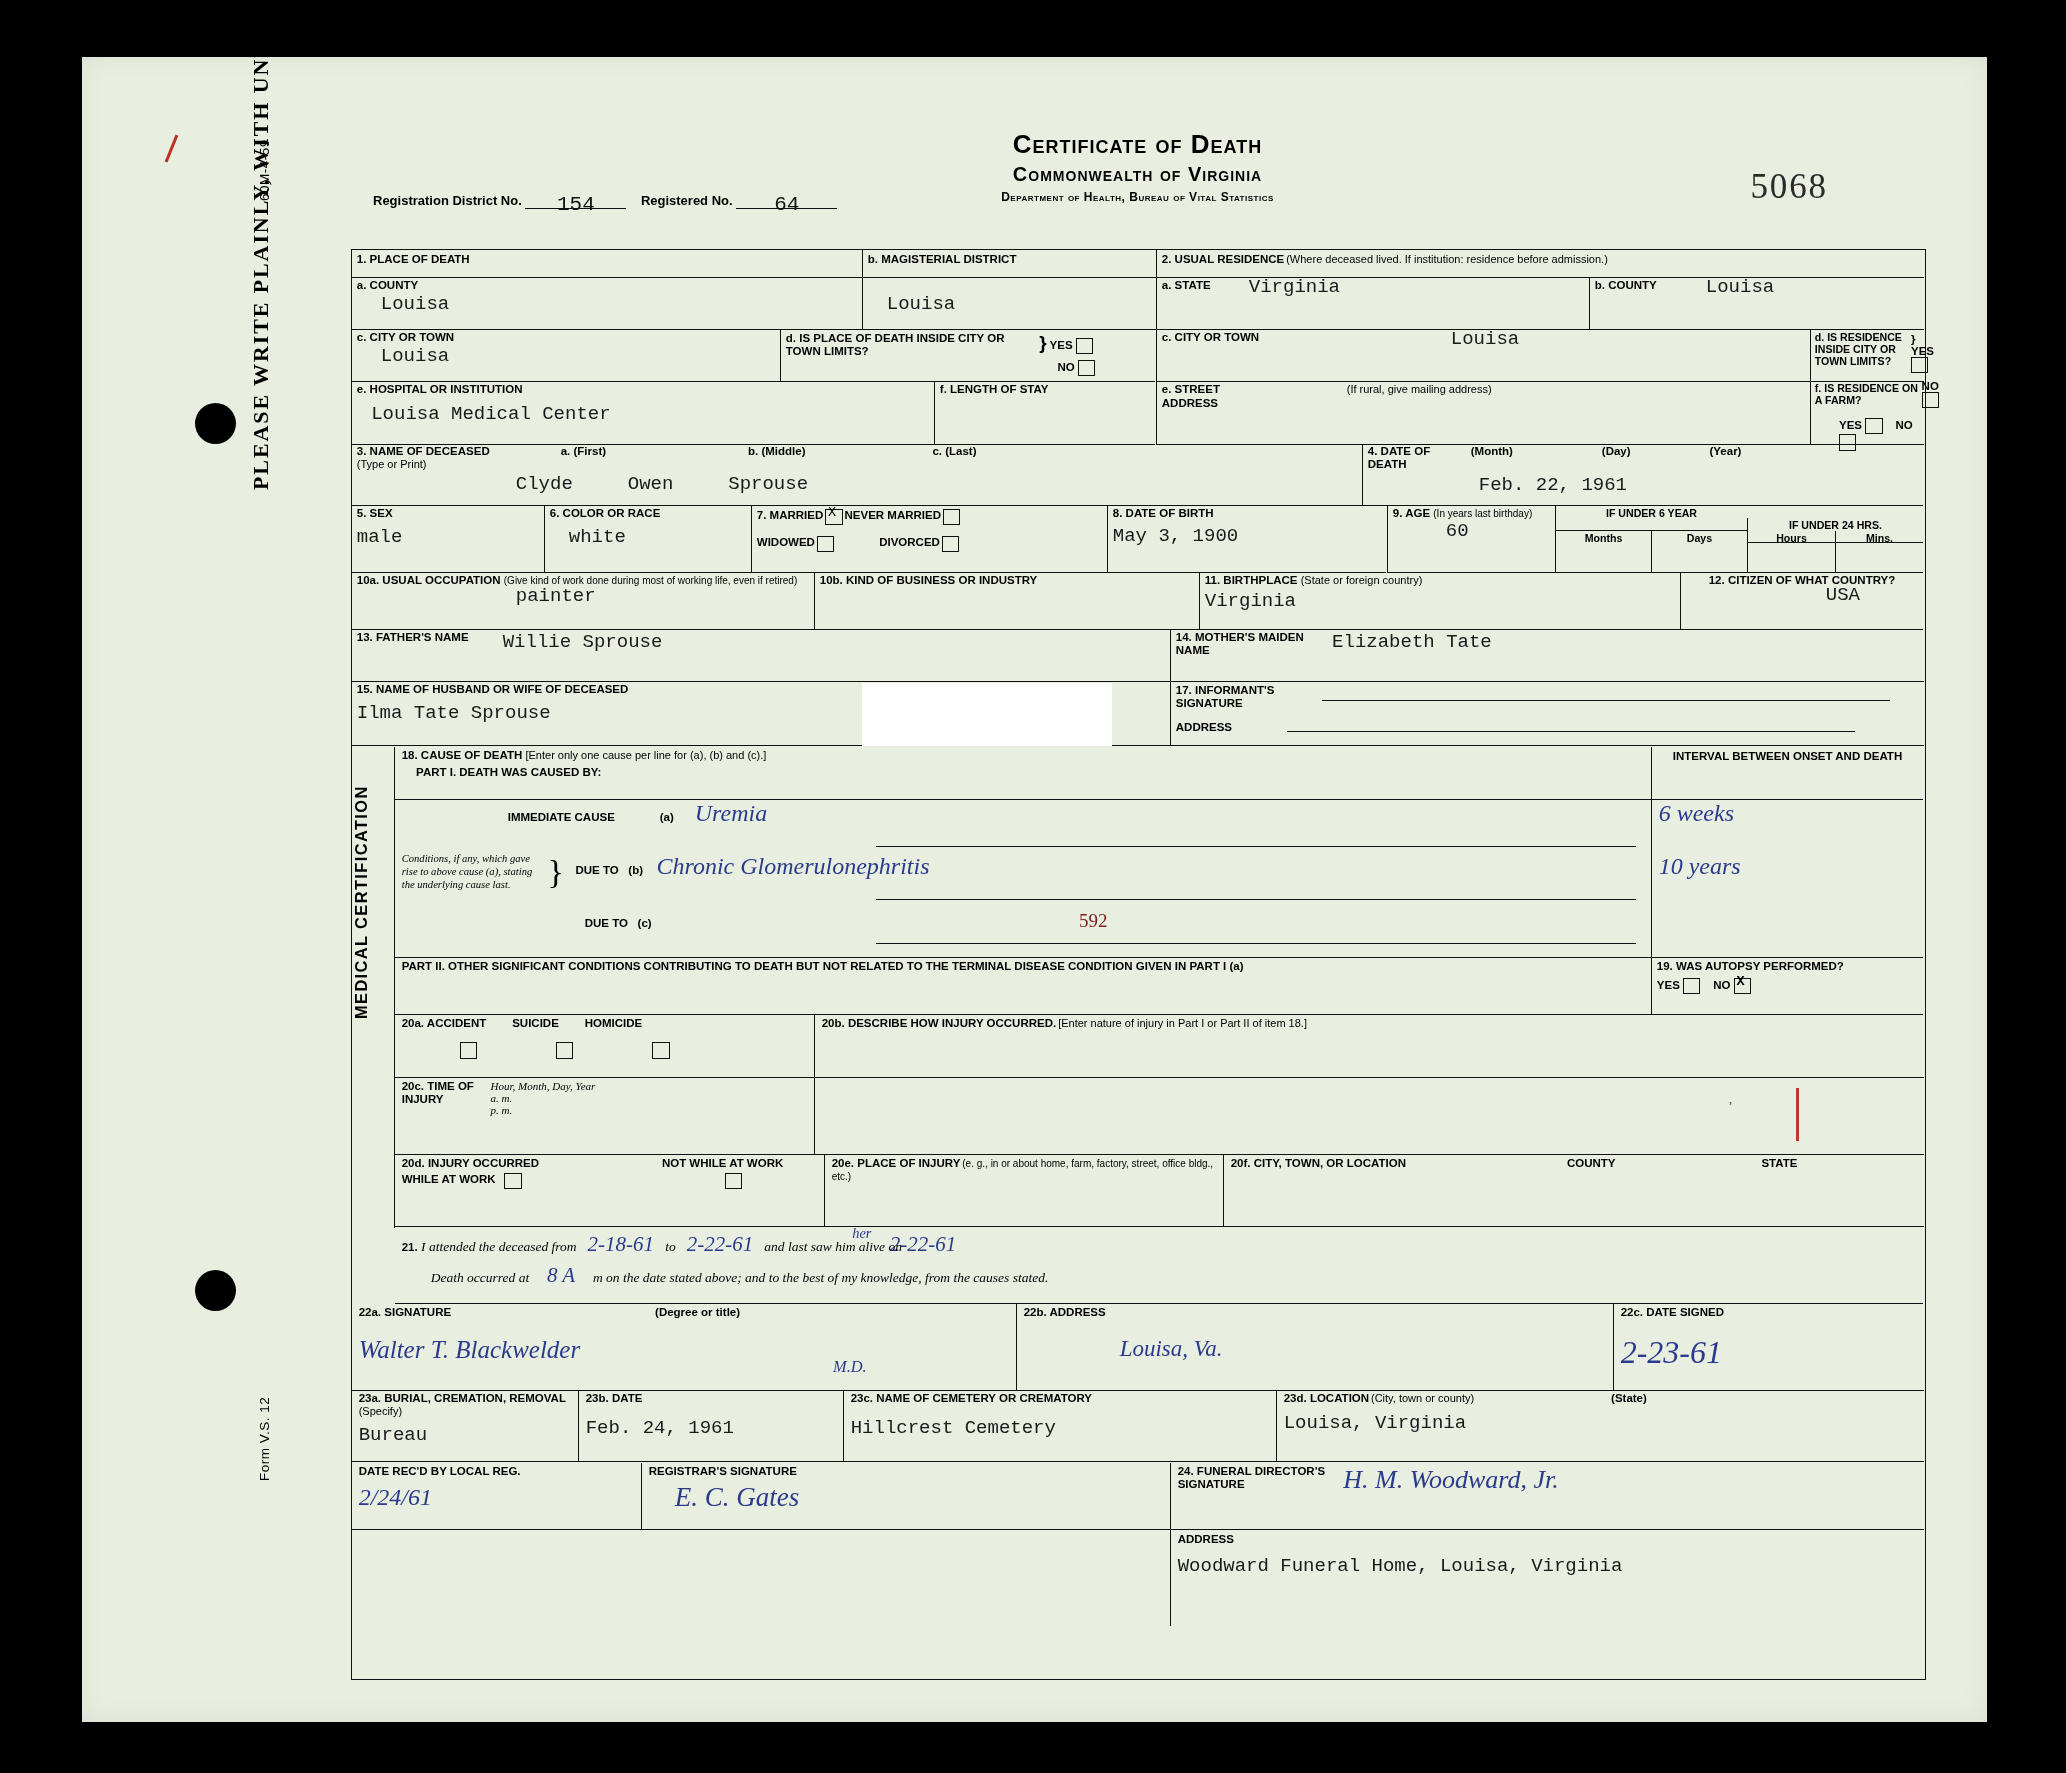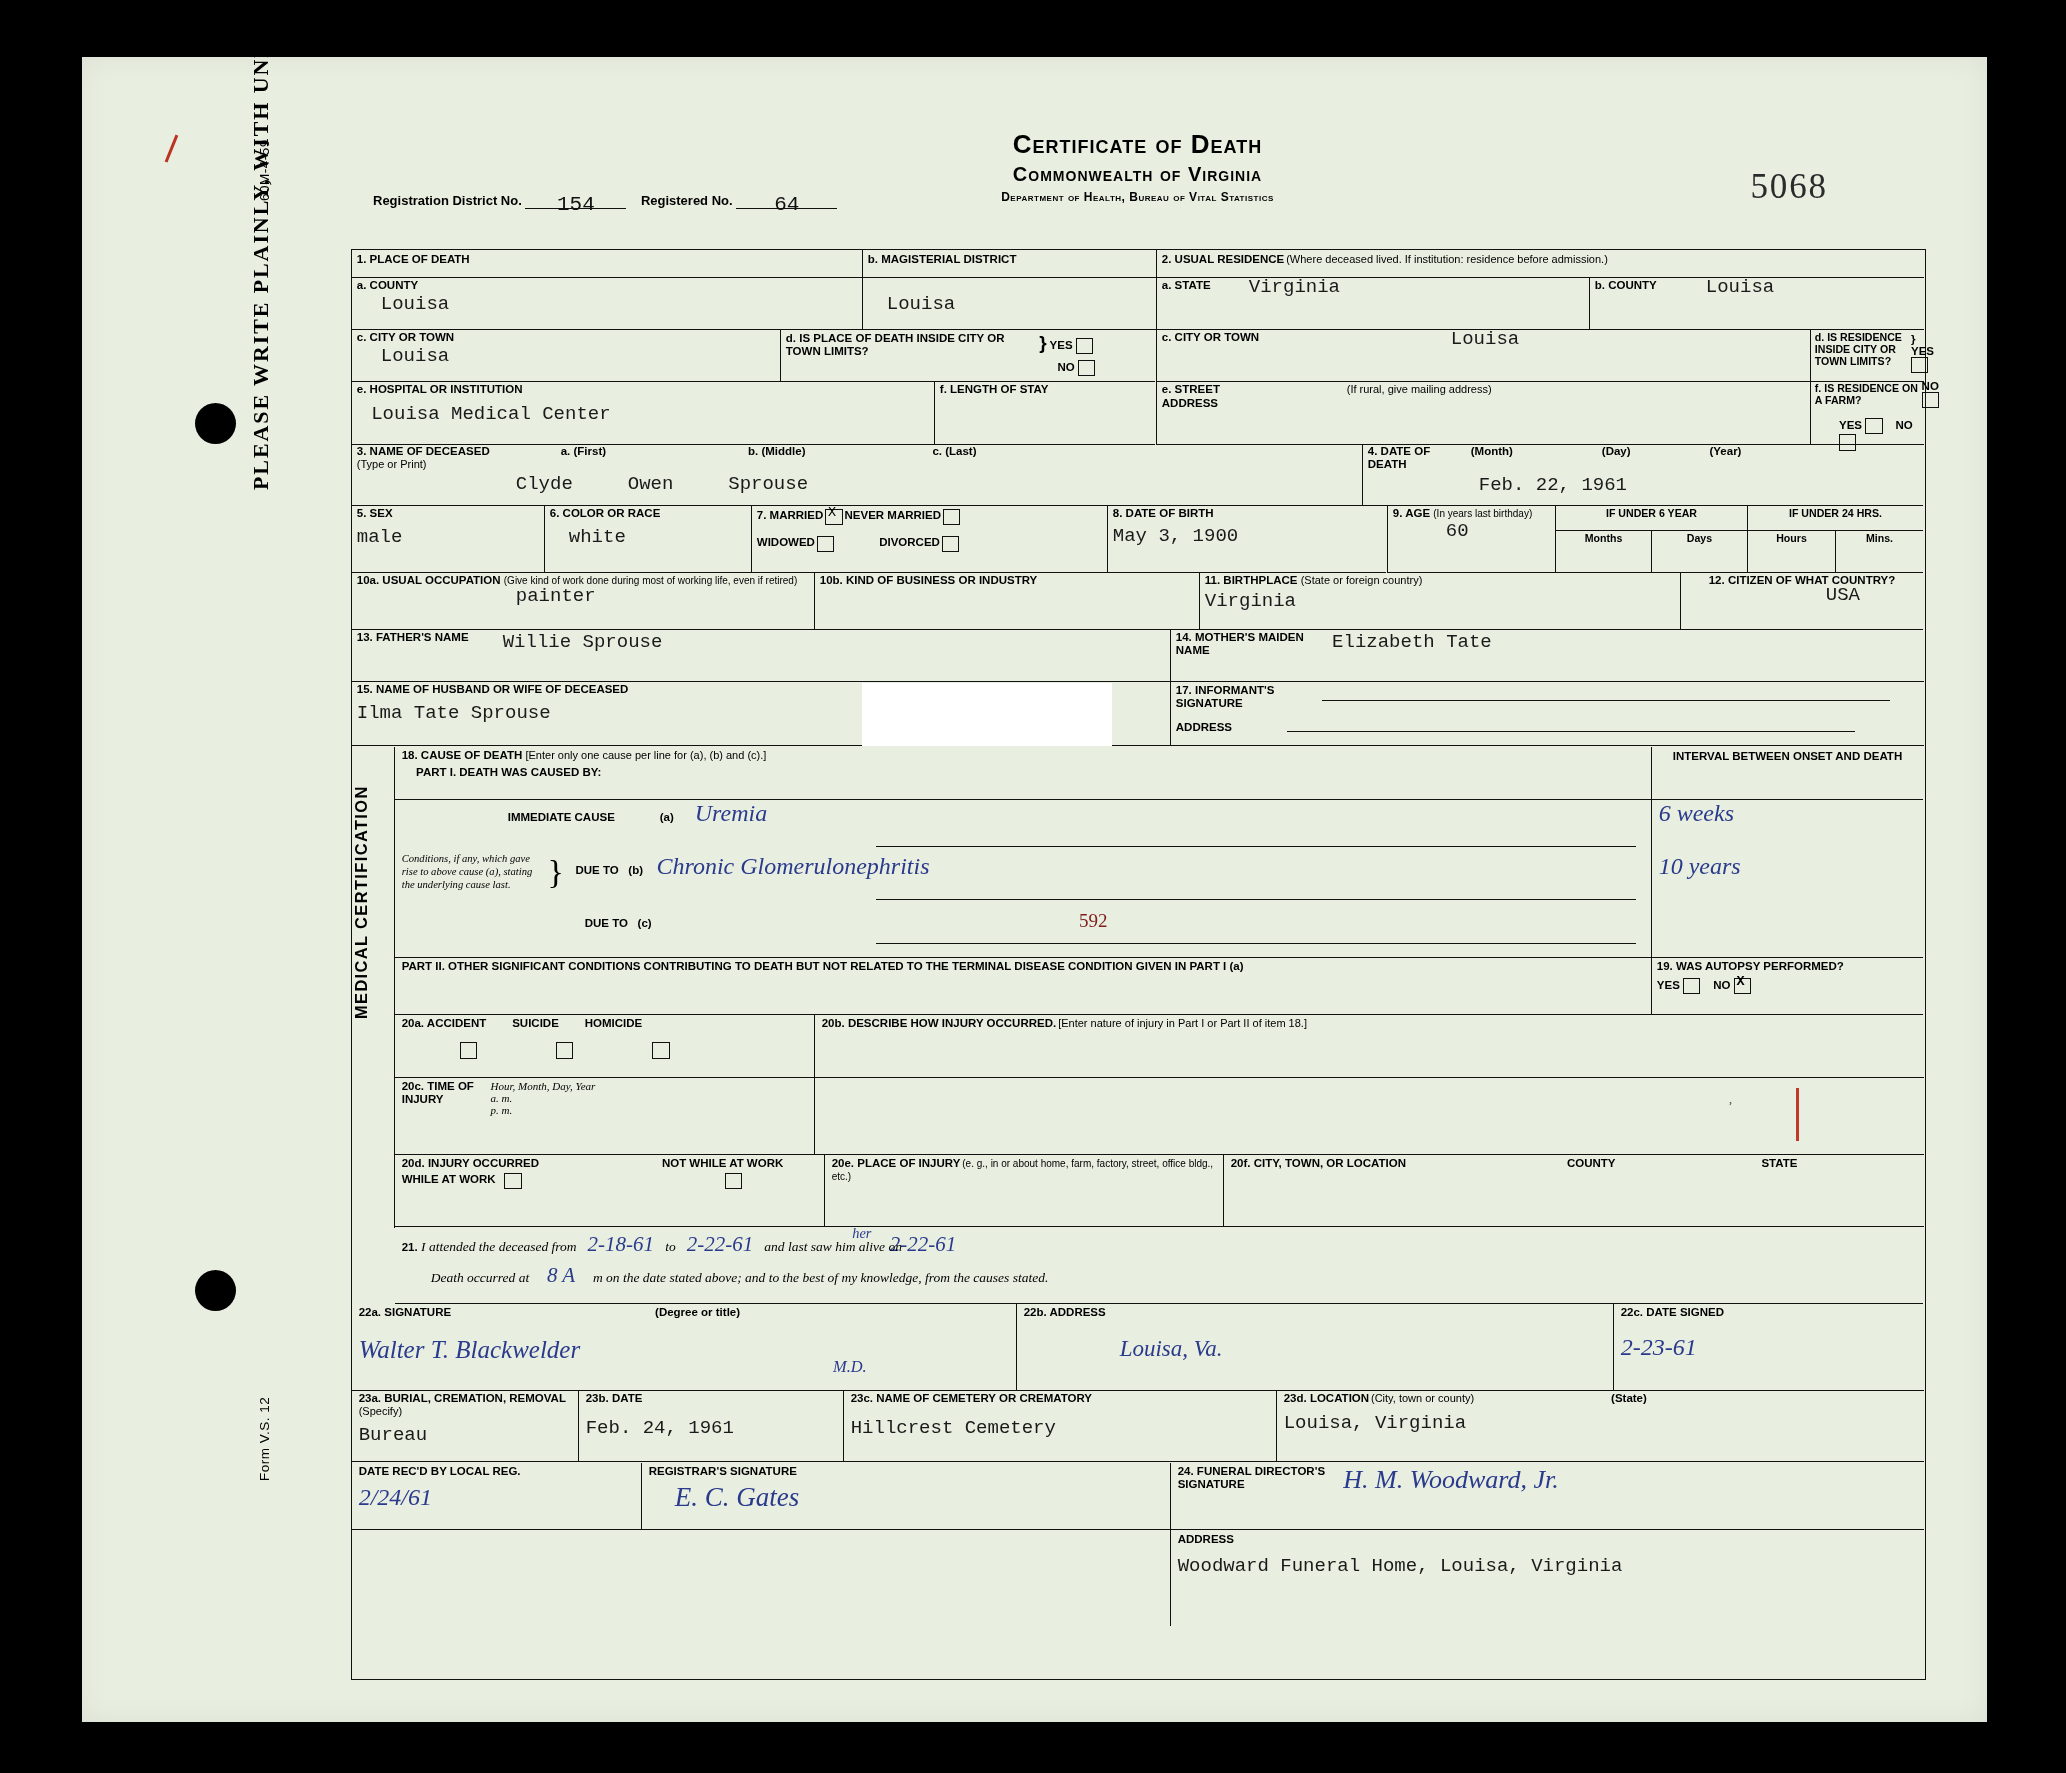--- a/index.html
+++ b/index.html
@@ -224,21 +224,21 @@
       </div>
       <div class="cell bb bl" style="left:1203px;top:256px;width:192px;height:25px;padding:1px 2.9px;">
         <div class="lab ctr" style="font-size:10.6px;">IF UNDER 6 YEAR</div>
       </div>
       <div class="cell bb bl" style="left:1203px;top:281px;width:96px;height:42px;padding:1px 2.9px;">
         <div class="lab ctr" style="font-size:10.6px;">Months</div>
       </div>
       <div class="cell bb bl" style="left:1299px;top:281px;width:96px;height:42px;padding:1px 2.9px;">
         <div class="lab ctr" style="font-size:10.6px;">Days</div>
       </div>
-      <div class="cell bb bl" style="left:1395px;top:256px;width:176px;height:25px;padding:1px 5px;">
+      <div class="cell bb bl" style="left:1395px;top:268px;width:176px;height:25px;padding:1px 5px;">
         <div class="lab ctr" style="font-size:10.6px;">IF UNDER 24 HRS.</div>
       </div>
       <div class="cell bb bl" style="left:1395px;top:281px;width:88px;height:42px;padding:1px 2.9px;">
         <div class="lab ctr" style="font-size:10.6px;">Hours</div>
       </div>
       <div class="cell bb bl" style="left:1483px;top:281px;width:88px;height:42px;padding:1px 2.9px;">
         <div class="lab ctr" style="font-size:10.6px;">Mins.</div>
       </div>
 
       <div class="cell bb" style="left:0;top:323px;width:462px;height:57px;padding:1px 4.8px;">
@@ -418,21 +418,21 @@
         <span class="lab" style="margin-left:202px;">(Degree or title)</span>
         <div class="hand" style="font-size:25px;margin-top:16.4px;">Walter T. Blackwelder</div>
         <div class="hand" style="font-size:16.4px;position:absolute;left:481px;top:53px;">M.D.</div>
       </div>
       <div class="cell bb bl" style="left:664px;top:1054px;width:597px;height:87px;padding:1.9px 6.7px;">
         <span class="lab">22b. ADDRESS</span>
         <div class="hand" style="font-size:23px;margin-top:16.4px;margin-left:96px;">Louisa, Va.</div>
       </div>
       <div class="cell bb bl" style="left:1261px;top:1054px;width:311px;height:87px;padding:1.9px 6.7px;">
         <span class="lab">22c. DATE SIGNED</span>
-        <div class="hand" style="font-size:24px;margin-top:14.4px;">2-23-61</div>
+        <div class="hand" style="font-size:32px;margin-top:14.4px;">2-23-61</div>
       </div>
 
       <div class="cell bb" style="left:0;top:1140px;width:226px;height:72px;padding:1.9px 6.7px;">
         <div class="lab" style="line-height:1.12;">
           <span>23a. BURIAL, CREMATION, REMOVAL</span>
           <span class="labn">(Specify)</span>
         </div>
         <div class="val" style="margin-top:6.7px;">Bureau</div>
       </div>
       <div class="cell bb bl" style="left:226px;top:1140px;width:265px;height:72px;padding:1.9px 6.7px;">

